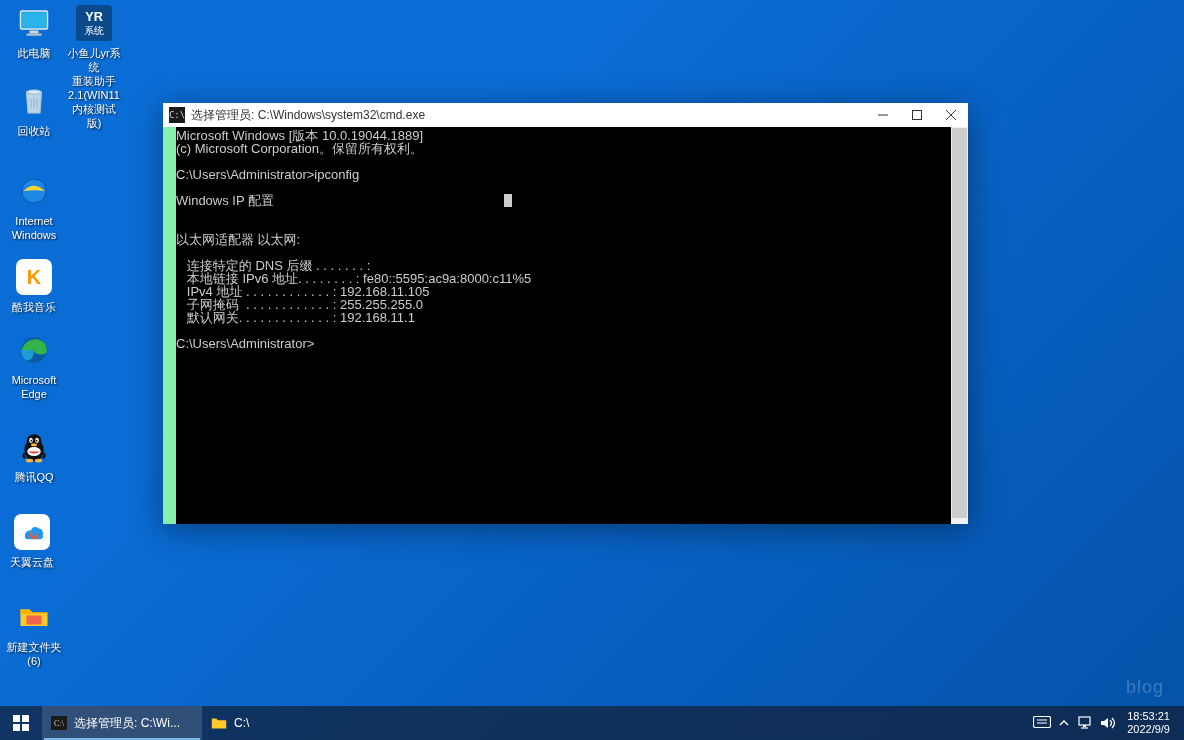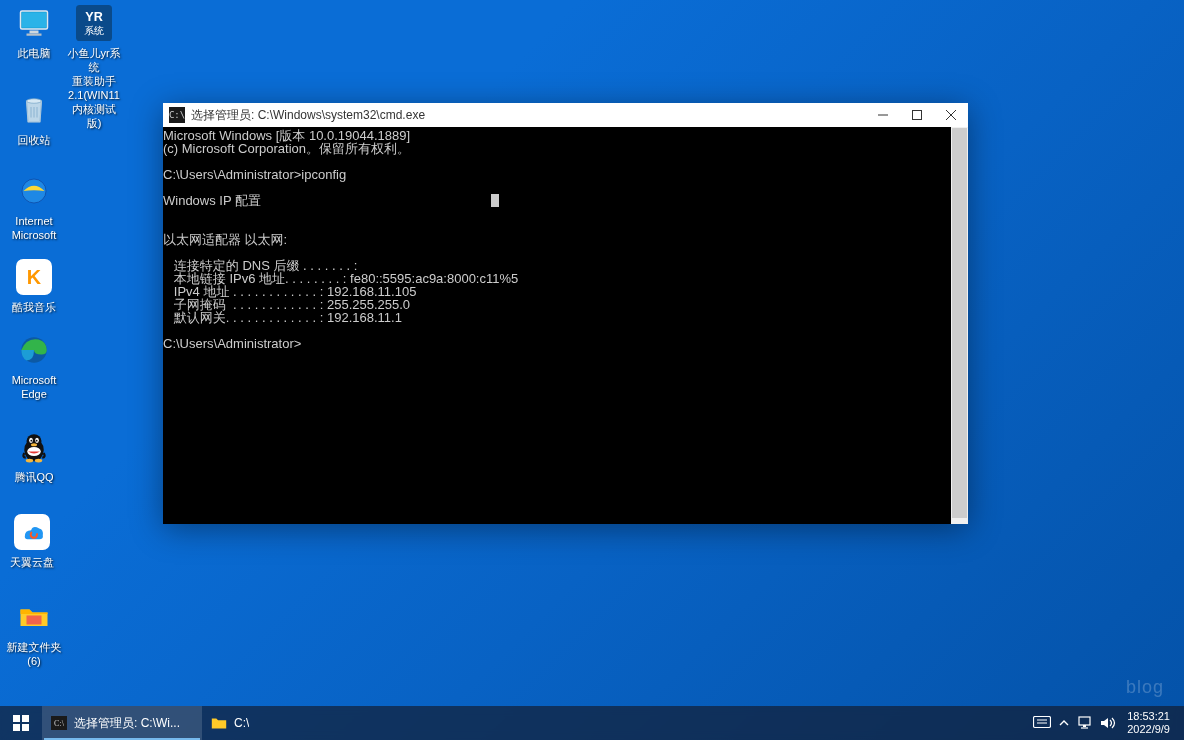--- a/index.html
+++ b/index.html
@@ -12,21 +12,21 @@
 .dicon .ic { width: 38px; height: 38px; display: flex; align-items: center; justify-content: center; }
 .dicon .lbl { font-size: 11px; color: #fff; text-shadow: 1px 1px 2px rgba(0,0,0,0.8); text-align: center; line-height: 14px; margin-top: 4px; }
 
 
 .cmdwin { position: absolute; left: 163px; top: 103px; width: 805px; height: 421px; background: #fff; box-shadow: 0 5px 30px rgba(0,0,0,0.4); display: flex; flex-direction: column; }
 .cmdtitle { height: 24px; background: #fff; display: flex; align-items: center; font-size: 12px; color: #333; }
 .cmdtitle .cicon { width: 16px; height: 16px; background: #1a1a1a; margin: 0 6px 0 6px; display:flex; align-items:center; justify-content:center; font-size:9px; color:#ccc; font-family:Consolas,monospace;}
 .cmdtitle .tt { flex: 1; font-size: 12px; }
 .winbtn { width: 34px; height: 24px; display: flex; align-items: center; justify-content: center; cursor: pointer; }
 .winbtn svg { width: 10px; height: 10px; }
-.cmdbody-wrap { flex: 1; display: flex; background: #86efac; }
+.cmdbody-wrap { flex: 1; display: flex; background: #86efac; padding-left: 13px; }
 .cmdbody { flex: 1; background: #000; color: #ccc; font-family: "NSimSun","SimSun",Consolas,monospace; font-size: 13px; line-height: 13px; padding: 2px 0 0 0; white-space: pre; overflow: hidden; }
 .cmd-scroll { width: 17px; background: #f0f0f0; position: relative; }
 .cmd-scroll .thumb { position: absolute; left: 1px; right: 1px; top: 1px; height: 390px; background: #cdcdcd; }
 .cursor { display:inline-block; width:8px; height:13px; background:#ccc; vertical-align:bottom; margin-left:3px;}
 
 
 .taskbar { position: absolute; bottom: 0; left: 0; right: 0; height: 34px; background: rgba(20,25,40,0.65); backdrop-filter: blur(4px); display: flex; align-items: stretch; color: #fff; font-size: 12px; }
 .startbtn { width: 42px; display: flex; align-items: center; justify-content: center; cursor: pointer; }
 .tbitem { display: flex; align-items: center; padding: 0 8px; cursor: pointer; gap: 6px; min-width: 46px; position:relative;}
 .tbitem.active { background: rgba(255,255,255,0.14); }
@@ -64,42 +64,42 @@
           <text x="20" y="18" text-anchor="middle" fill="#fff" font-size="14" font-weight="bold" font-family="Arial">YR</text>
           <text x="20" y="32" text-anchor="middle" fill="#fff" font-size="11" font-family="SimSun">系统</text>
         </svg>
     </div>
     <div class="lbl" style="white-space:pre-line">小鱼儿yr系统
 重装助手
 2.1(WIN11
 内核测试版)</div>
   </div>
 
-  <div class="dicon" style="left:5px; top:91px">
+  <div class="dicon" style="left:5px; top:82px">
     <div class="ic">
       <svg viewBox="0 0 48 48" width="36" height="36">
           <path d="M14 12 L34 12 L32 40 L16 40 Z" fill="#bcd6e8" stroke="#7ba8c9" stroke-width="1.5"></path>
           <path d="M14 12 L34 12 L32 40 L16 40 Z" fill="none" stroke="#fff" stroke-width="0.5"></path>
           <ellipse cx="24" cy="12" rx="10" ry="3" fill="#d6e8f3" stroke="#7ba8c9"></ellipse>
           <path d="M20 20 L20 34 M24 20 L24 34 M28 20 L28 34" stroke="#7ba8c9" stroke-width="1"></path>
         </svg>
     </div>
     <div class="lbl">回收站</div>
   </div>
 
   <div class="dicon" style="left:5px; top:172px">
     <div class="ic">
       <svg viewBox="0 0 48 48" width="36" height="36">
           <circle cx="24" cy="24" r="16" fill="#1e88e5"></circle>
           <path d="M10 24 Q24 10 38 24 Q24 22 10 24" fill="#fdd835"></path>
           <circle cx="24" cy="24" r="16" fill="none" stroke="#0d47a1" stroke-width="1"></circle>
         </svg>
     </div>
     <div class="lbl" style="white-space:pre-line">Internet
-Microsoft</div>
+Windows</div>
   </div>
 
   <div class="dicon" style="left:5px; top:258px">
     <div class="ic">
       <svg viewBox="0 0 40 40" width="36" height="36">
           <rect width="40" height="40" rx="8" fill="#fff"></rect>
           <text x="20" y="28" text-anchor="middle" fill="#ff9800" font-size="22" font-weight="bold" font-family="Arial">K</text>
         </svg>
     </div>
     <div class="lbl">酷我音乐</div>

